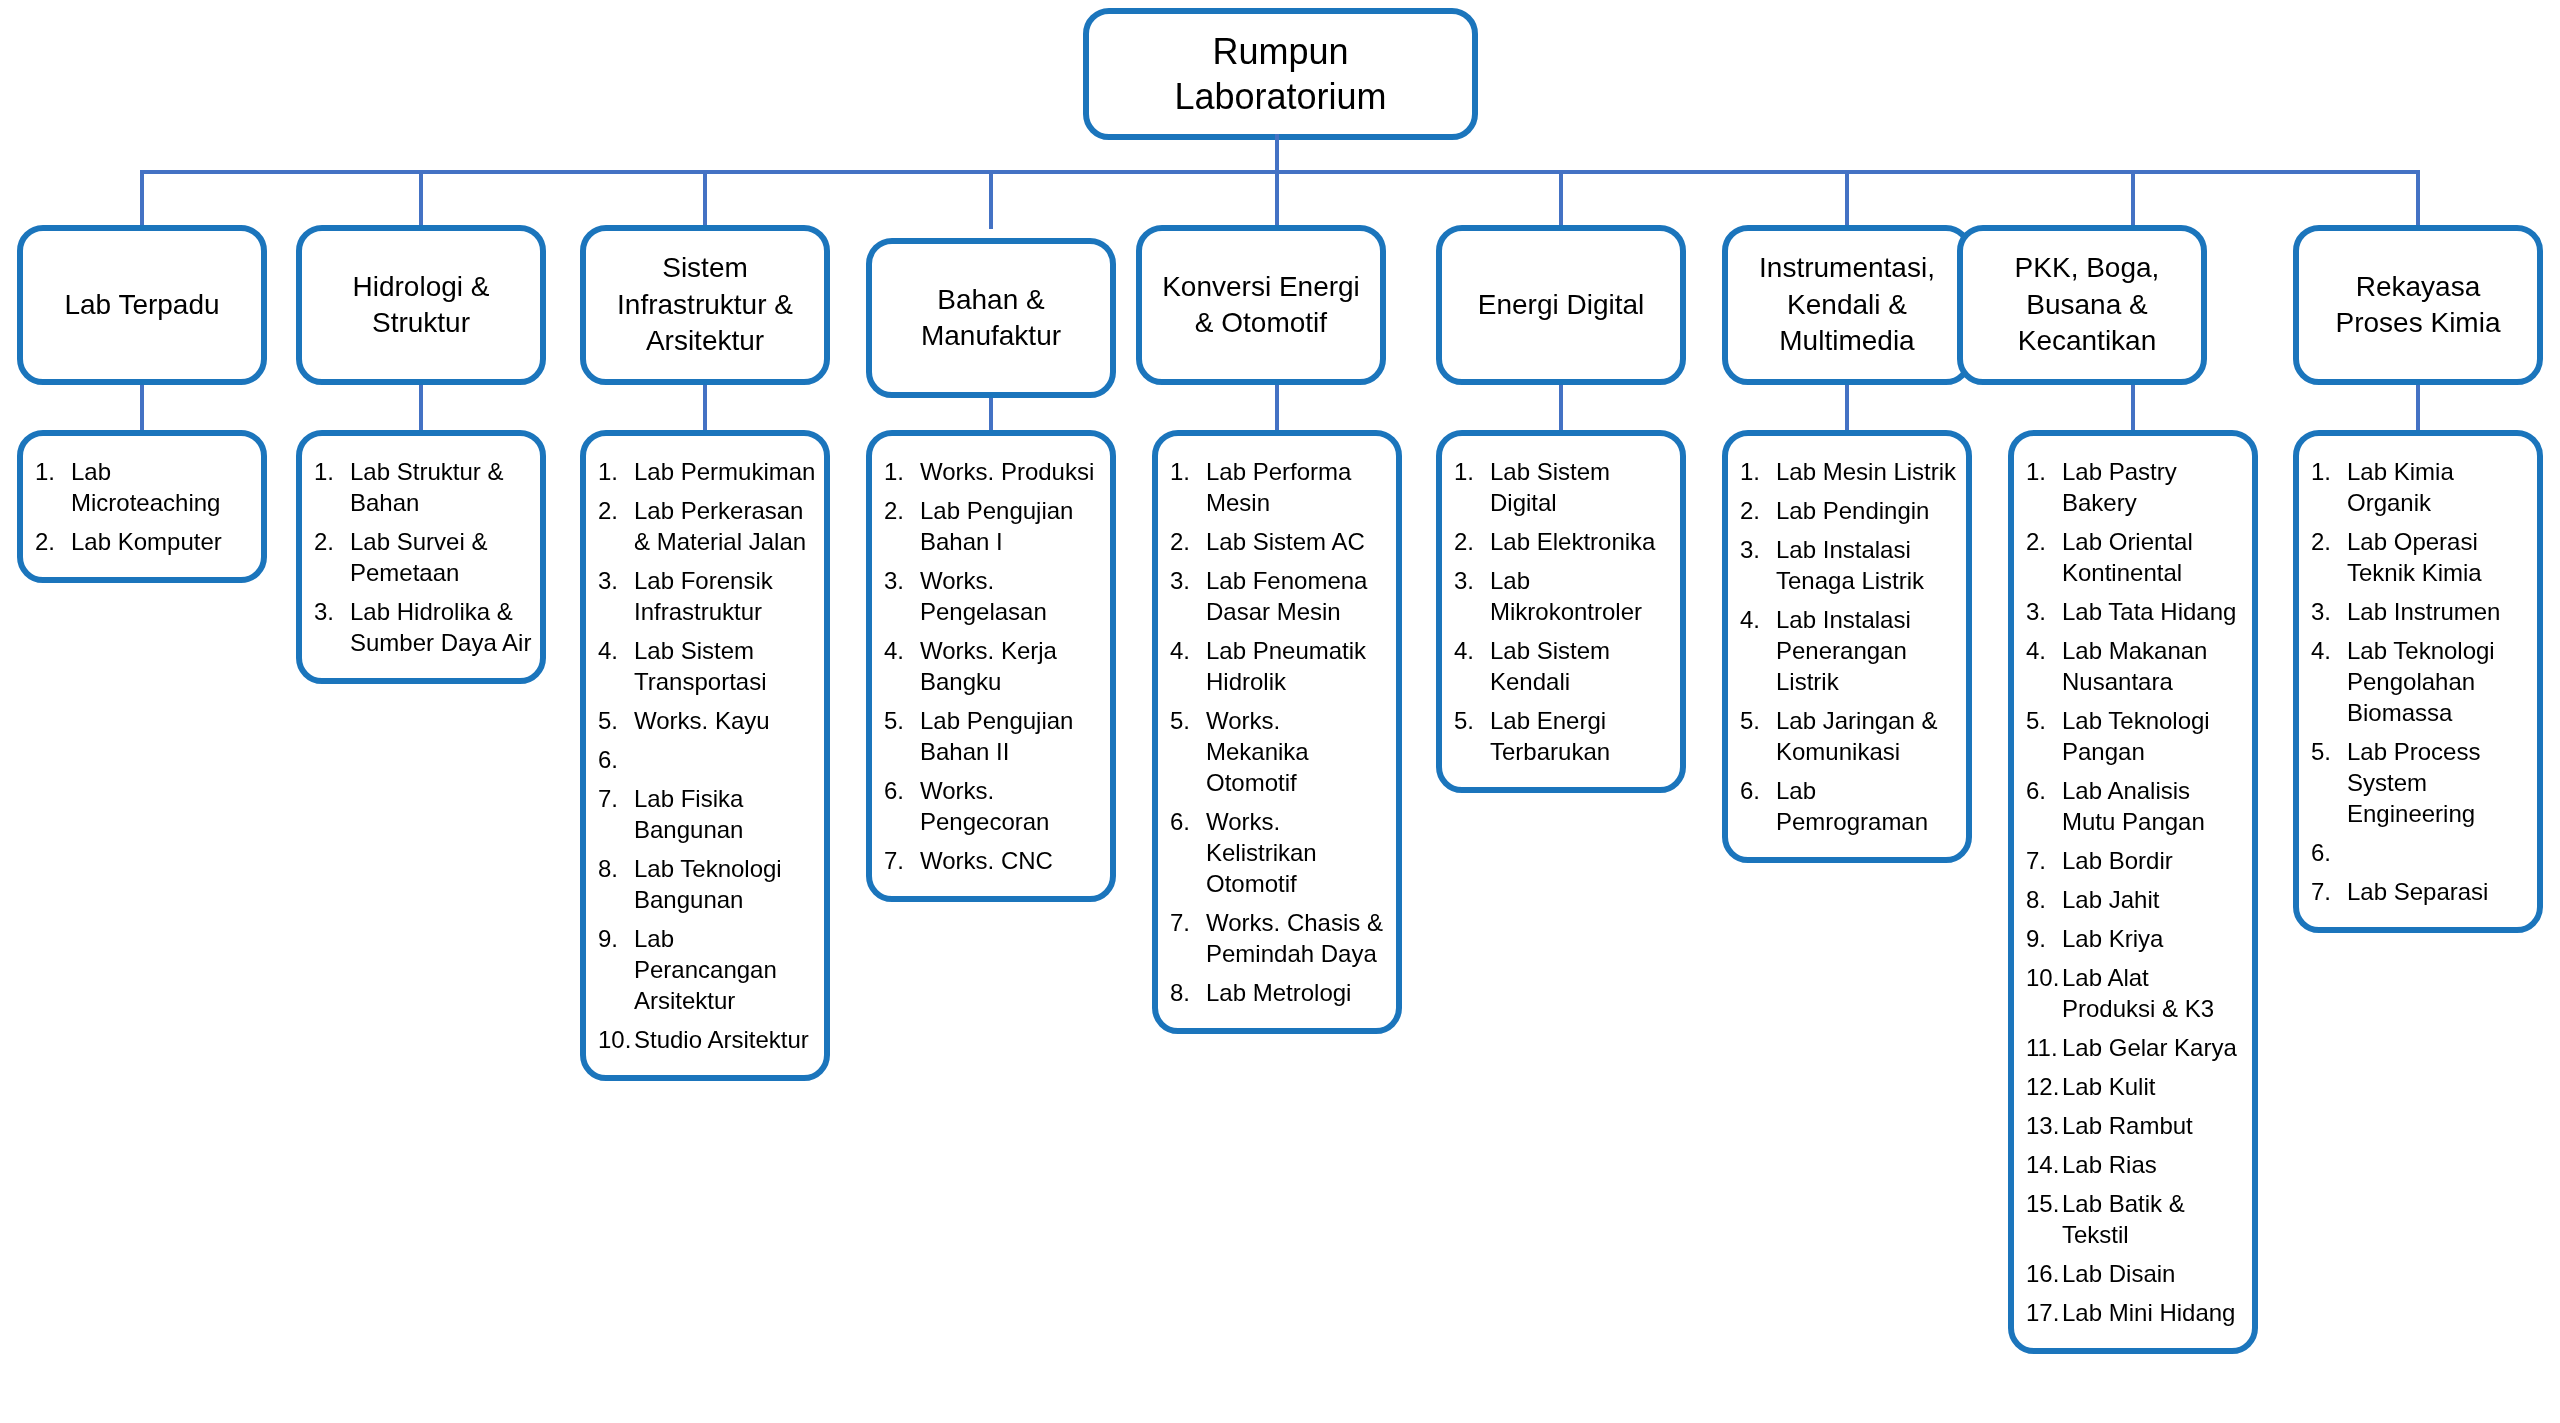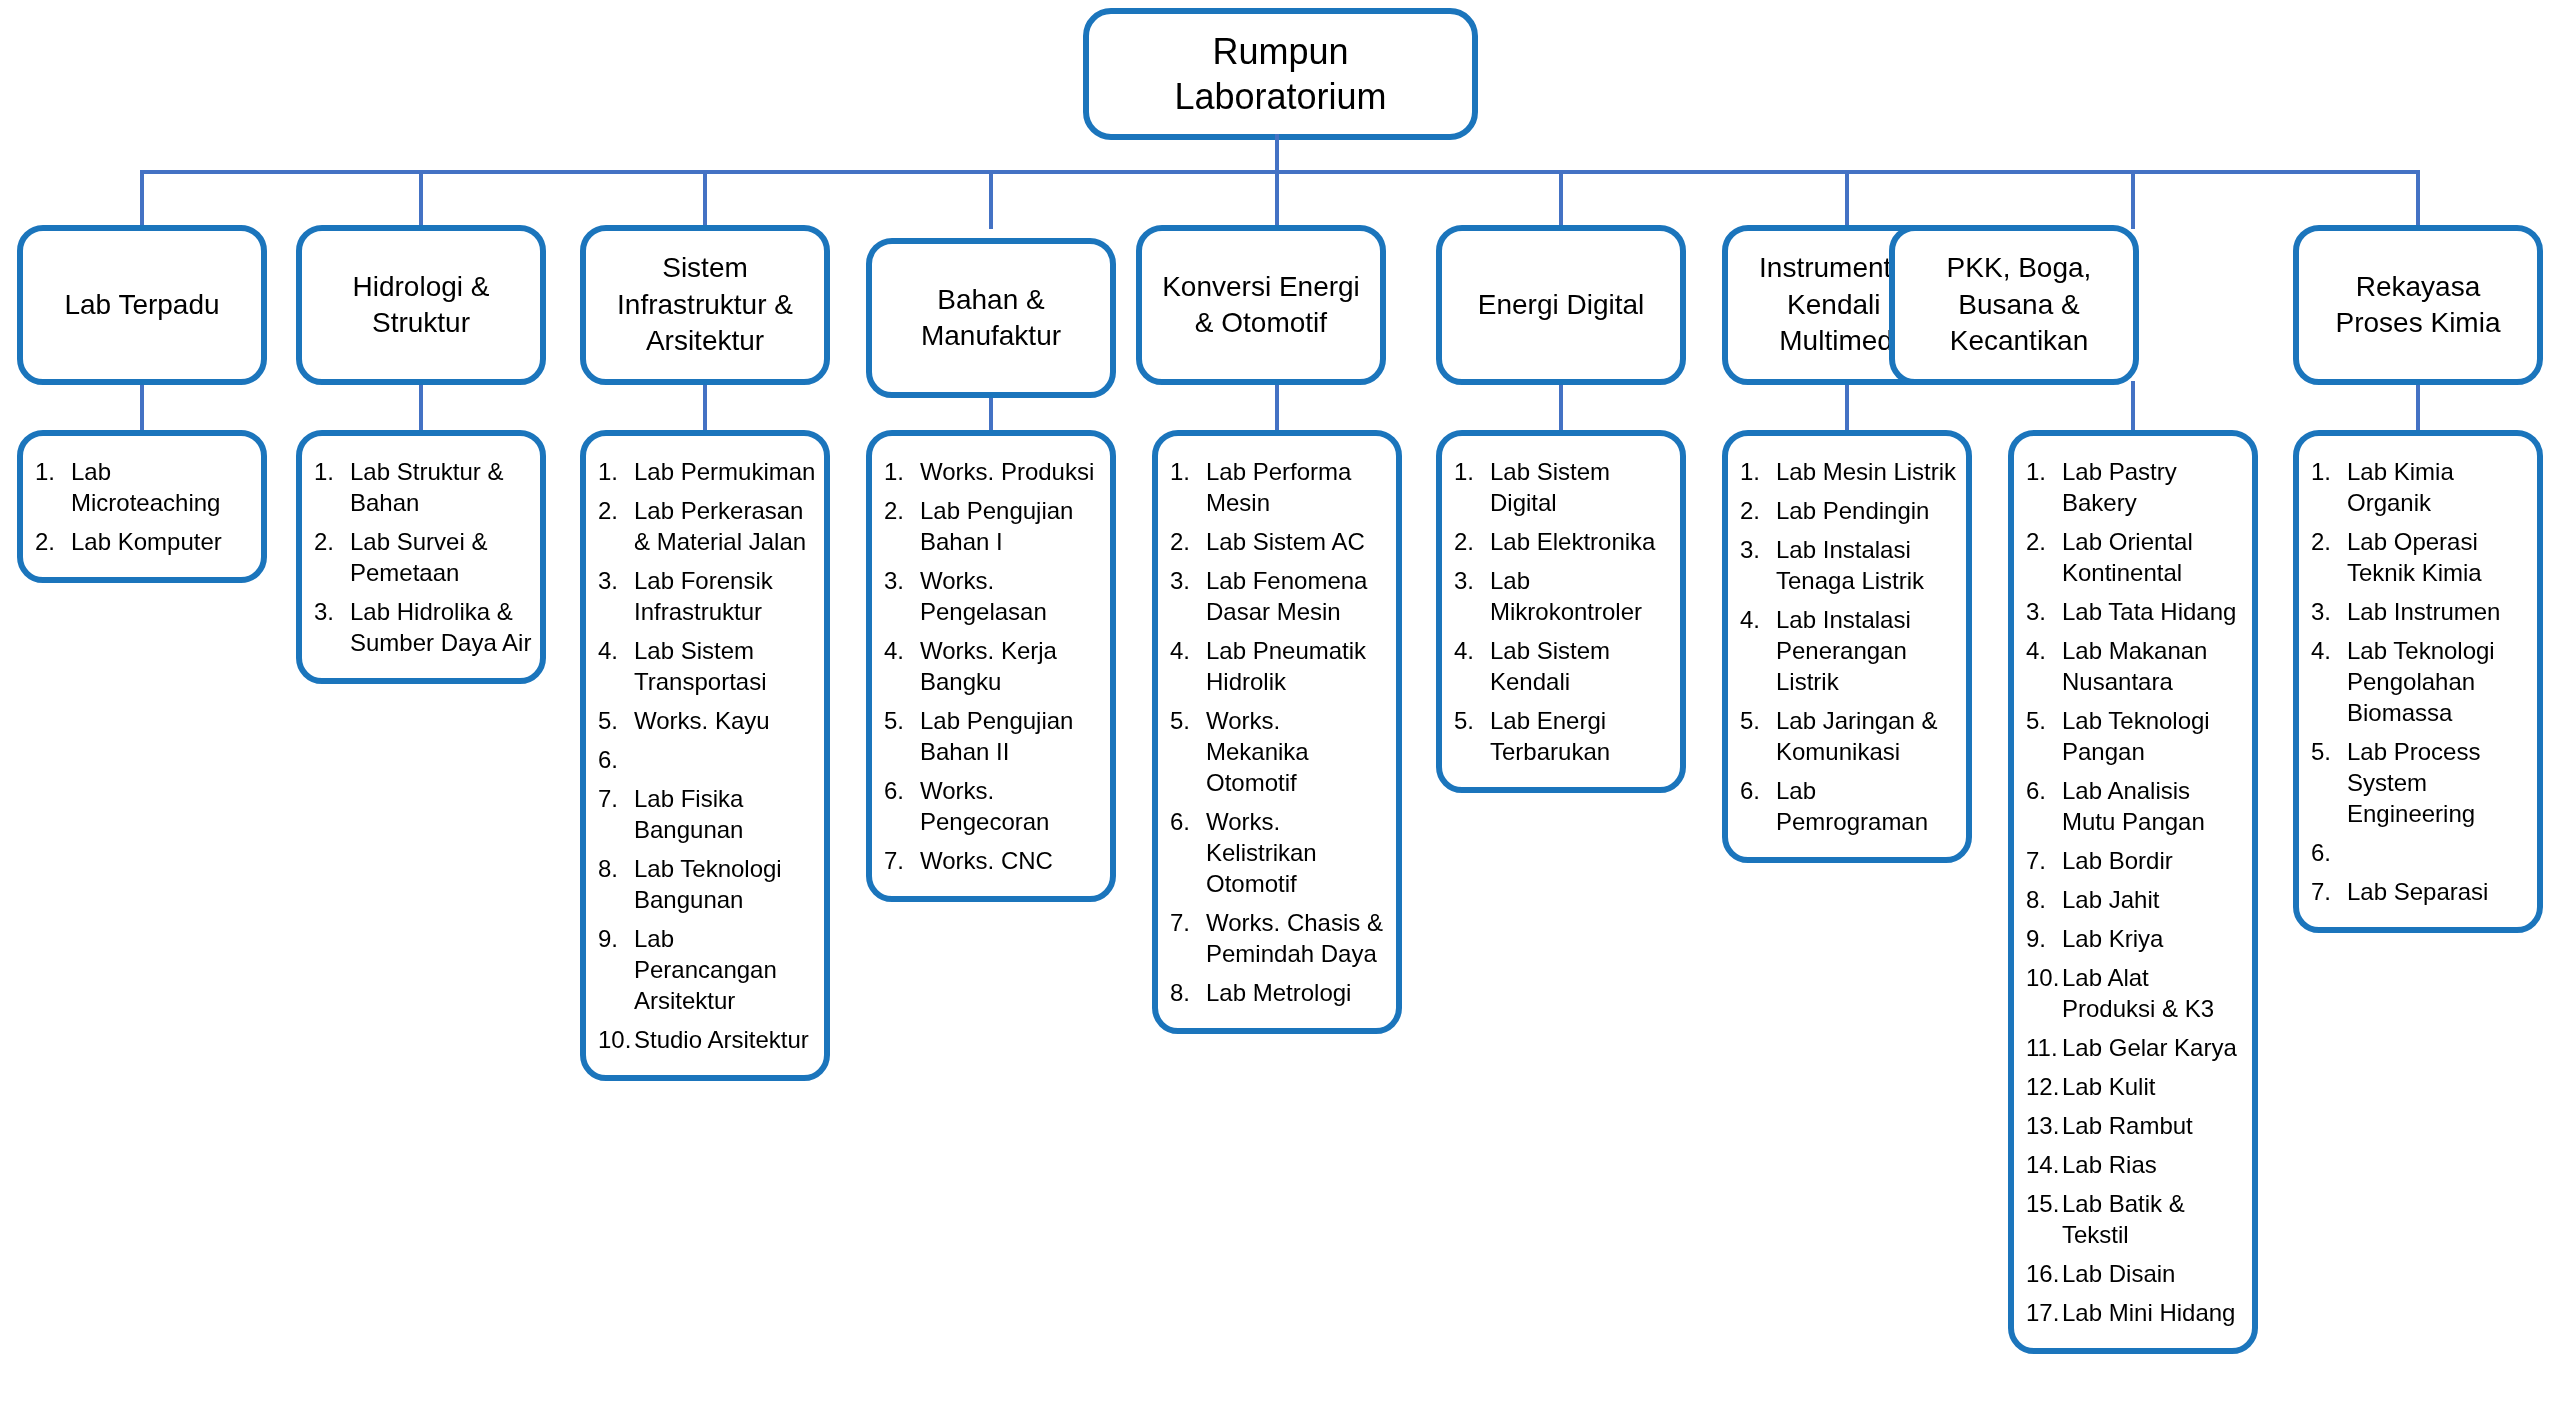--- a/index.html
+++ b/index.html
@@ -10,21 +10,21 @@
     --border-color:#1b75bc;
     --line-color:#4472c4;
   }
   .box{
     position:absolute;background:#fff;box-sizing:border-box;
     border:6px solid var(--border-color);border-radius:26px;
   }
   .root{
     left:1083px;top:8px;width:395px;height:132px;
     display:flex;align-items:center;justify-content:center;text-align:center;
-    font-size:36px;line-height:1.25;padding:0 30px;border-radius:28px;
+    font-size:36px;line-height:1.25;padding:0 30px;
   }
   .header{
     top:225px;width:250px;height:160px;
     display:flex;align-items:center;justify-content:center;text-align:center;
     font-size:28px;line-height:1.3;padding:0 12px;
   }
   .list{
     top:430px;width:250px;
     padding:20px 8px 20px 12px;
     font-size:24px;line-height:31px;
@@ -255,21 +255,21 @@
           <span class="num">5.</span>
           <span class="txt">Lab Jaringan &amp; Komunikasi</span>
         </div>
         <div class="item">
           <span class="num">6.</span>
           <span class="txt">Lab Pemrograman</span>
         </div>
       </div>
       <div class="vstub" style="left: 2131px; top: 170px; height: 59px;"></div>
       <div class="vstub" style="left: 2131px; top: 381px; height: 53px;"></div>
-      <div class="box header" style="left: 1889px; padding-left: 22px;">
+      <div class="box header" style="left: 1957px; padding-left: 22px;">
         <span>PKK, Boga, Busana &amp; Kecantikan</span>
       </div>
       <div class="box list" style="left: 2008px;">
         <div class="item">
           <span class="num">1.</span>
           <span class="txt">Lab Pastry Bakery</span>
         </div>
         <div class="item">
           <span class="num">2.</span>
           <span class="txt">Lab Oriental Kontinental</span>

